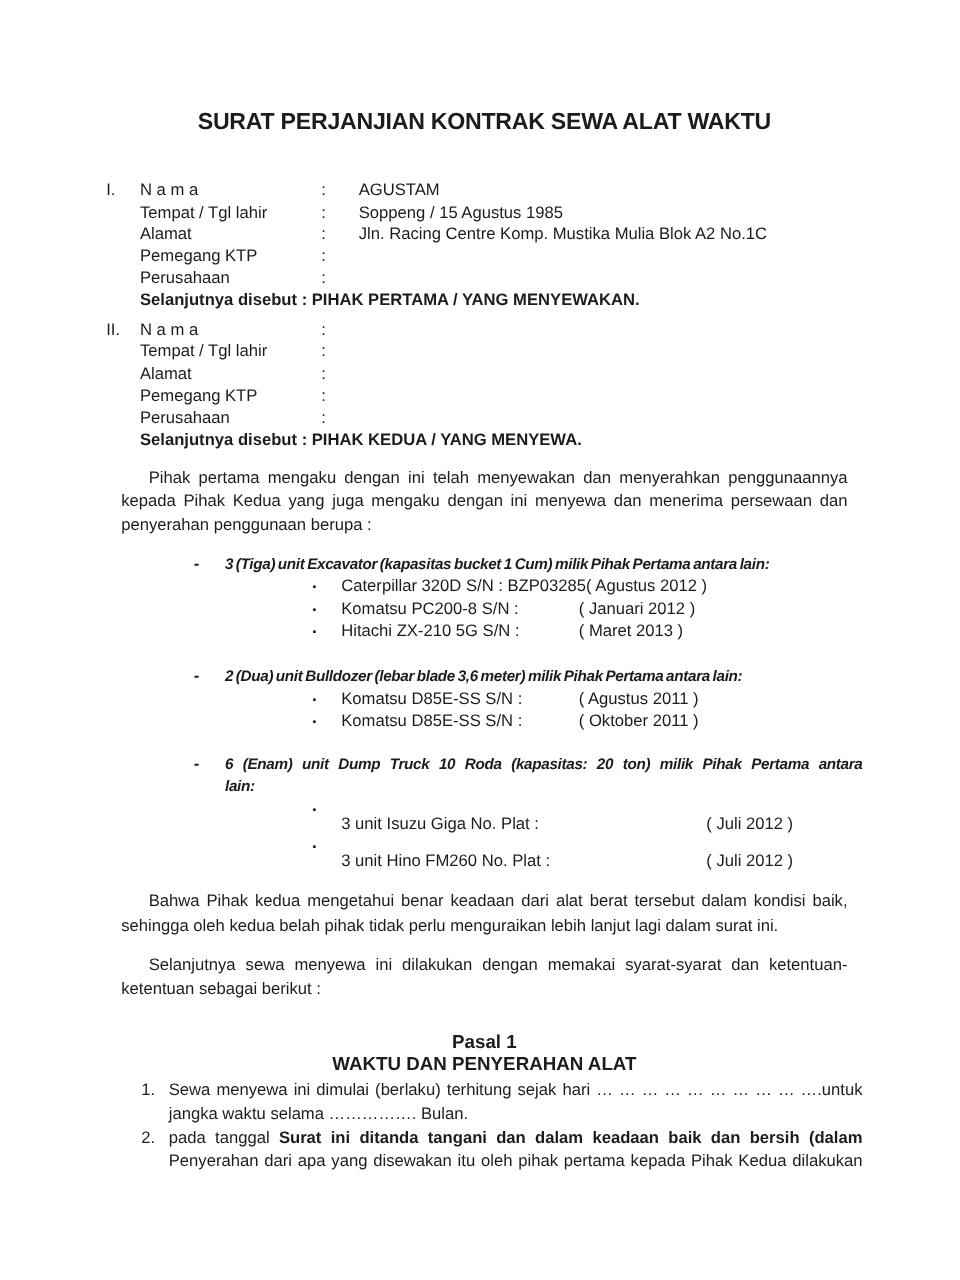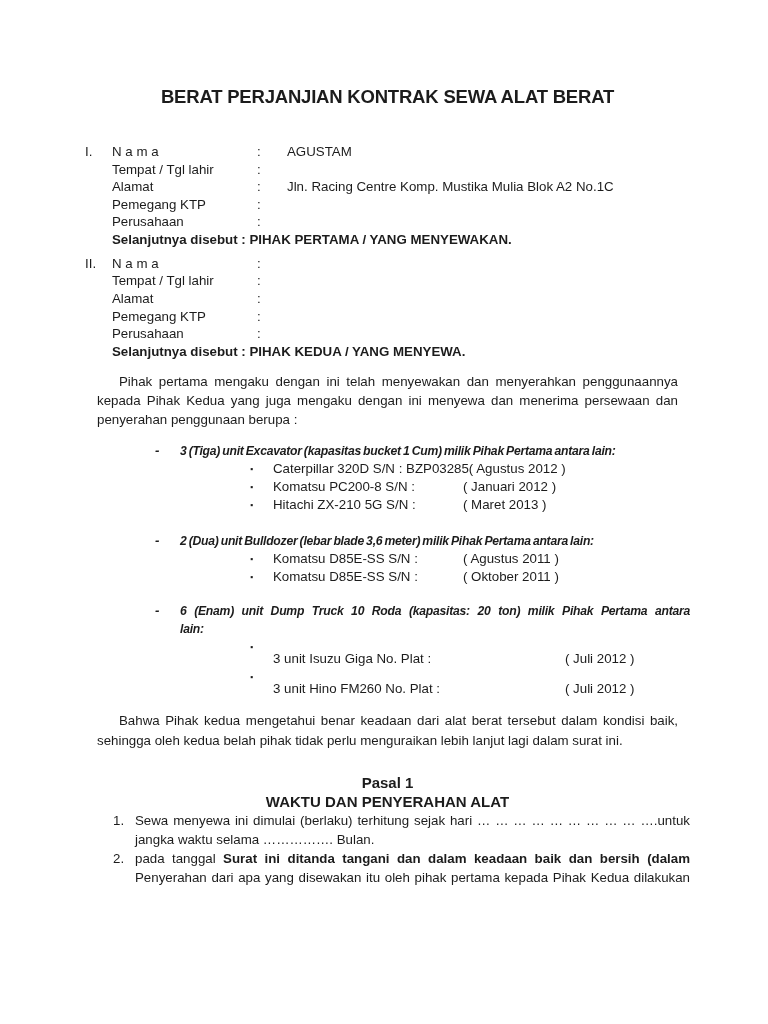--- a/index.html
+++ b/index.html
@@ -66,33 +66,34 @@
   .n-line{text-align:justify;}
   .n-line.jl{text-align-last:justify;}
   .bold{font-weight:bold;}
 </style>
 </head>
 <body>
 
 <div class="page">
   <div class="content">
 
-    <h1 class="doc-title">BERAT PERJANJIAN KONTRAK SEWA ALAT BERAT</h1>
+    <h1 class="doc-title">SURAT PERJANJIAN KONTRAK SEWA ALAT WAKTU</h1>
 
     <div class="party-block-1">
       <div class="party-row">
         <span class="p-num">I.</span>
         <span class="p-label">N a m a</span>
         <span class="p-colon">:</span>
         <span class="p-value">AGUSTAM</span>
       </div>
       <div class="party-row">
         <span class="p-num"></span>
         <span class="p-label">Tempat / Tgl lahir</span>
         <span class="p-colon">:</span>
+        <span class="p-value">Soppeng / 15 Agustus 1985</span>
       </div>
       <div class="party-row">
         <span class="p-num"></span>
         <span class="p-label">Alamat</span>
         <span class="p-colon">:</span>
         <span class="p-value">Jln. Racing Centre Komp. Mustika Mulia Blok A2 No.1C</span>
       </div>
       <div class="party-row">
         <span class="p-num"></span>
         <span class="p-label">Pemegang KTP</span>
@@ -192,20 +193,21 @@
           <div class="equip-item">
             <span class="sq">▪</span>
             <span><span class="eq-text">3 unit Hino FM260 No. Plat :</span><span class="eq-date">( Juli 2012 )</span></span>
           </div>
         </div>
       </div>
 
     </div>
 
     <p class="para cond">Bahwa Pihak kedua mengetahui benar keadaan dari alat berat tersebut dalam kondisi baik, sehingga oleh kedua belah pihak tidak perlu menguraikan lebih lanjut lagi dalam surat ini.</p>
+    <p class="para">Selanjutnya  sewa menyewa ini dilakukan dengan memakai syarat-syarat dan ketentuan-ketentuan sebagai berikut :</p>
 
     <div class="pasal-head">
       <div>Pasal 1</div>
       <div>WAKTU DAN PENYERAHAN ALAT</div>
     </div>
 
     <div class="num-list">
       <div class="num-item">
         <span class="n-num">1.</span>
         <div class="n-body">

